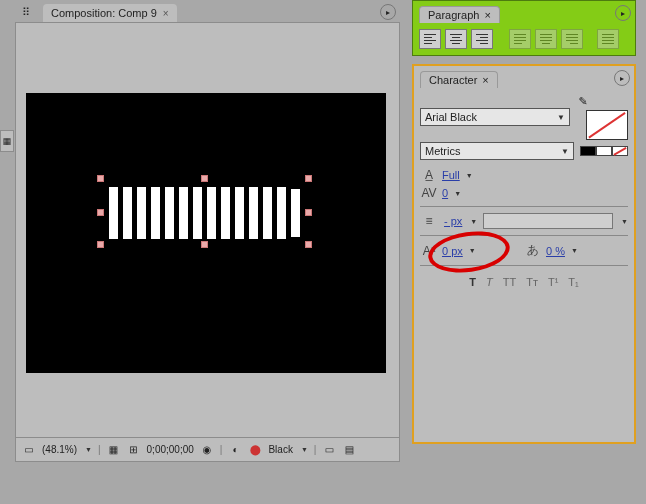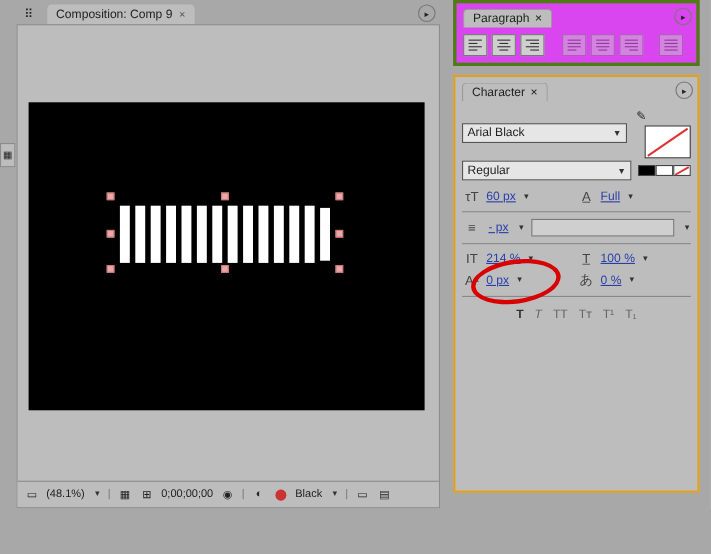--- a/index.html
+++ b/index.html
@@ -20,21 +20,21 @@
   .status-bar { position:absolute; left:0; bottom:0; height:24px; width:100%; background:#bdbdbd; border-top:1px solid #8c8c8c; display:flex; align-items:center; gap:6px; padding:0 6px; font-size:10px; }
   .status-bar .sep { color:#777; }
   .ico { width:14px; height:14px; display:inline-flex; align-items:center; justify-content:center; }
 
   
   .tool-strip { position:absolute; left:0; top:130px; width:14px; }
   .tool-strip .tool-btn { width:14px; height:22px; background:#bdbdbd; border:1px solid #8c8c8c; display:flex; align-items:center; justify-content:center; font-size:9px; }
 
   
   .right-side { position:absolute; left:408px; top:0; width:232px; height:504px; }
-  .para-panel { border:3px solid #4d7c0f; background:#d946ef; margin:0 4px 8px 4px; }
+  .para-panel { border:1px solid #4d7c0f; background:#84cc16; margin:0 4px 8px 4px; }
   .panel-tabrow { height:22px; display:flex; align-items:flex-end; padding-left:6px; }
   .panel-tabrow .ptab { background:#bdbdbd; border:1px solid #999; border-bottom:none; border-top-left-radius:4px; border-top-right-radius:4px; padding:2px 8px; font-size:11px; display:flex; align-items:center; gap:5px;}
   .panel-tabrow .menu-btn { margin-left:auto; width:16px; height:16px; border-radius:8px; border:1px solid #777; display:flex; align-items:center; justify-content:center; font-size:8px; margin-bottom:2px; margin-right:4px;}
   .para-body { padding:6px; display:flex; gap:4px; }
   .align-btn { width:22px; height:20px; border:1px solid #777; background:#cfcfcf; display:inline-flex; align-items:center; justify-content:center; }
   .align-btn.dim { opacity:.45; }
   .lines { display:flex; flex-direction:column; gap:2px; }
   .lines span { display:block; height:1px; background:#333; }
 
   .char-panel { border:2px solid #e0a020; background:#bdbdbd; margin:0 4px; height:380px; position:relative; }
@@ -217,73 +217,61 @@
           <span class="ico" style="align-self:flex-start">✎</span>
           <div class="swatch-big">
             <svg viewBox="0 0 42 30" style="position:absolute;inset:0">
                 <line x1="2" y1="28" x2="40" y2="2" stroke="#d33" stroke-width="2"></line>
               </svg>
           </div>
         </div>
       </div>
       <div class="row" style="margin-top:-4px">
         <div class="dropdown">
-          <span>Regular</span>
+          <span>Metrics</span>
           <span class="dd-arrow">▼</span>
         </div>
         <div class="swatch-strip">
           <div class="s" style="background:#000"></div>
           <div class="s" style="background:#fff"></div>
           <div class="s" style="background:#fff;position:relative">
               <svg viewBox="0 0 16 10" style="position:absolute;inset:0">
                 <line x1="1" y1="9" x2="15" y2="1" stroke="#d33" stroke-width="2"></line>
               </svg>
             </div>
         </div>
       </div>
 
       <div class="pair-row">
         <div class="pair-col">
-          <span class="glyph">τT</span>
-          <span class="val">60 px</span>
-          <span class="tri">▼</span>
-        </div>
-        <div class="pair-col">
           <span class="glyph">A̲</span>
           <span class="val">Full</span>
           <span class="tri">▼</span>
         </div>
       </div>
       <div class="pair-row">
+        <div class="pair-col">
+          <span class="glyph">AV</span>
+          <span class="val">0</span>
+          <span class="tri">▼</span>
+        </div>
       </div>
 
       <div class="hline"></div>
 
       <div class="stroke-row">
         <span class="glyph">≡</span>
         <span class="val">- px</span>
         <span class="tri">▼</span>
         <div class="stroke-dd"></div>
         <span class="tri">▼</span>
       </div>
 
       <div class="hline"></div>
 
-      <div class="pair-row">
-        <div class="pair-col">
-          <span class="glyph">IT</span>
-          <span class="val">214 %</span>
-          <span class="tri">▼</span>
-        </div>
-        <div class="pair-col">
-          <span class="glyph">T̲</span>
-          <span class="val">100 %</span>
-          <span class="tri">▼</span>
-        </div>
-      </div>
       <div class="pair-row">
         <div class="pair-col">
           <span class="glyph">Aᵃ</span>
           <span class="val">0 px</span>
           <span class="tri">▼</span>
         </div>
         <div class="pair-col">
           <span class="glyph">あ</span>
           <span class="val">0 %</span>
           <span class="tri">▼</span>

